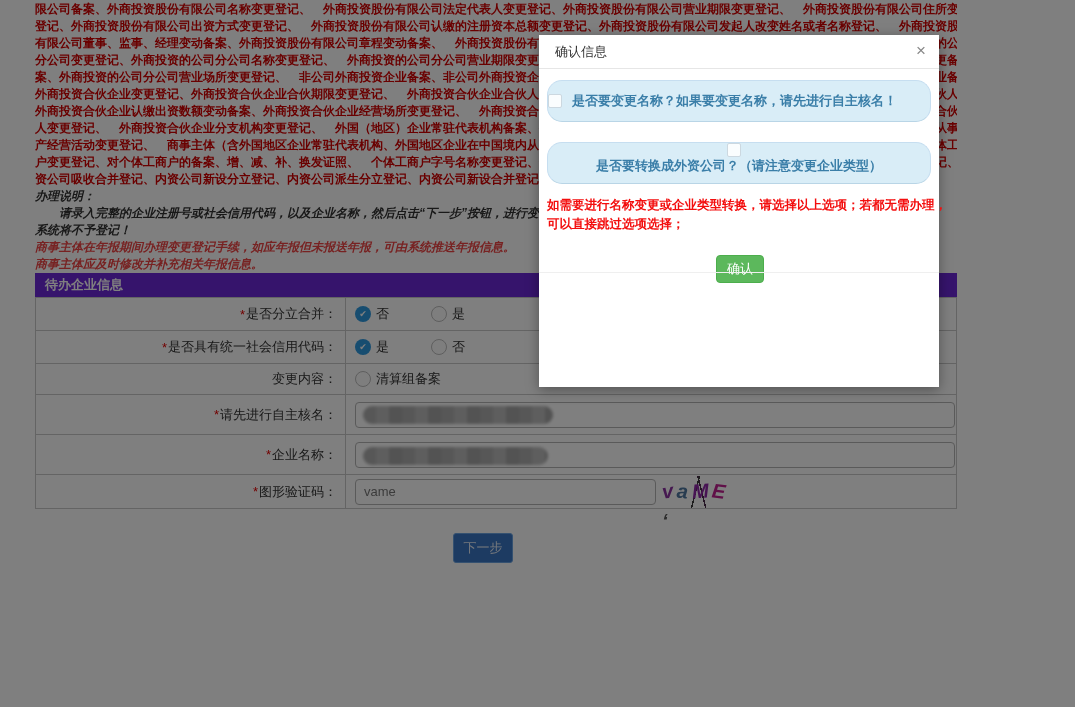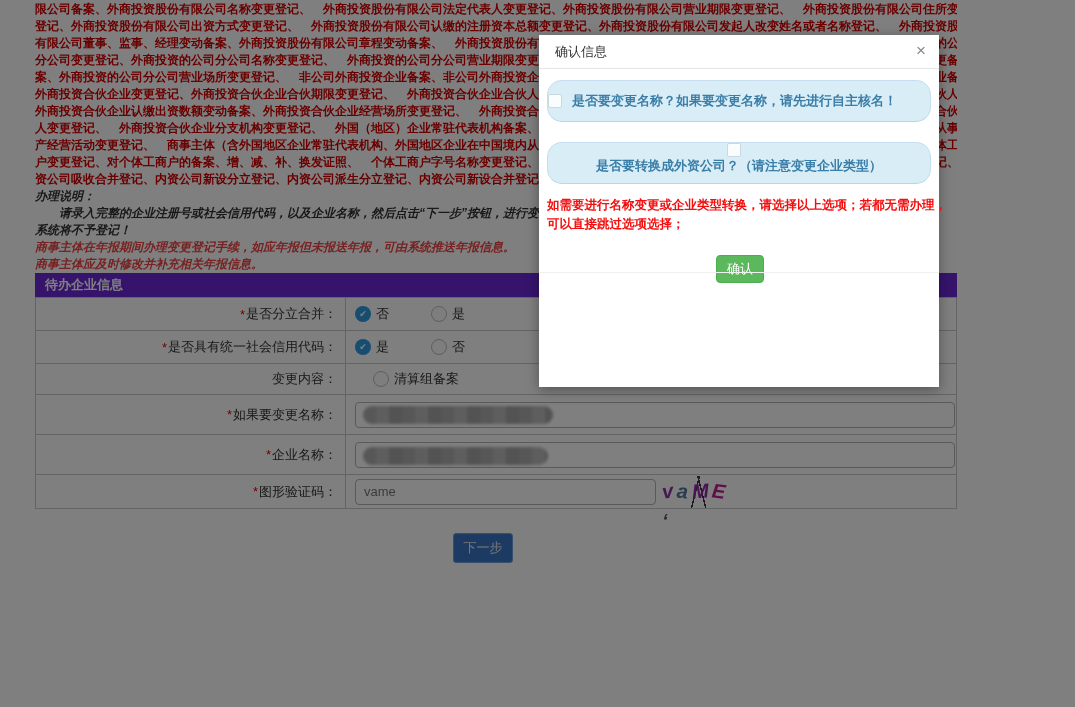--- a/index.html
+++ b/index.html
@@ -149,36 +149,36 @@
             <span class="radio on"></span>
             <span>是</span>
           </span>
           <span class="opt">
             <span class="radio off"></span>
             <span>否</span>
           </span>
         </div>
       </div>
 
-      <div class="frow" style="height:31px;gap:18px;">
+      <div class="frow" style="height:31px;">
         <div class="fcell-label">
           <span>变更内容：</span>
         </div>
         <div class="fcell-value">
           <span class="opt">
             <span class="radio off"></span>
             <span>清算组备案</span>
           </span>
         </div>
       </div>
 
       <div class="frow" style="height:40px;">
         <div class="fcell-label">
           <span class="req">*</span>
-          <span>如果要变更名称：</span>
+          <span>请先进行自主核名：</span>
         </div>
         <div class="fcell-value">
           <span class="redact-wrap">
             <input class="tinput inp-wide" type="text" value="" style="">
             <span class="redact w1"></span>
           </span>
         </div>
       </div>
 
       <div class="frow" style="height:40px;">

